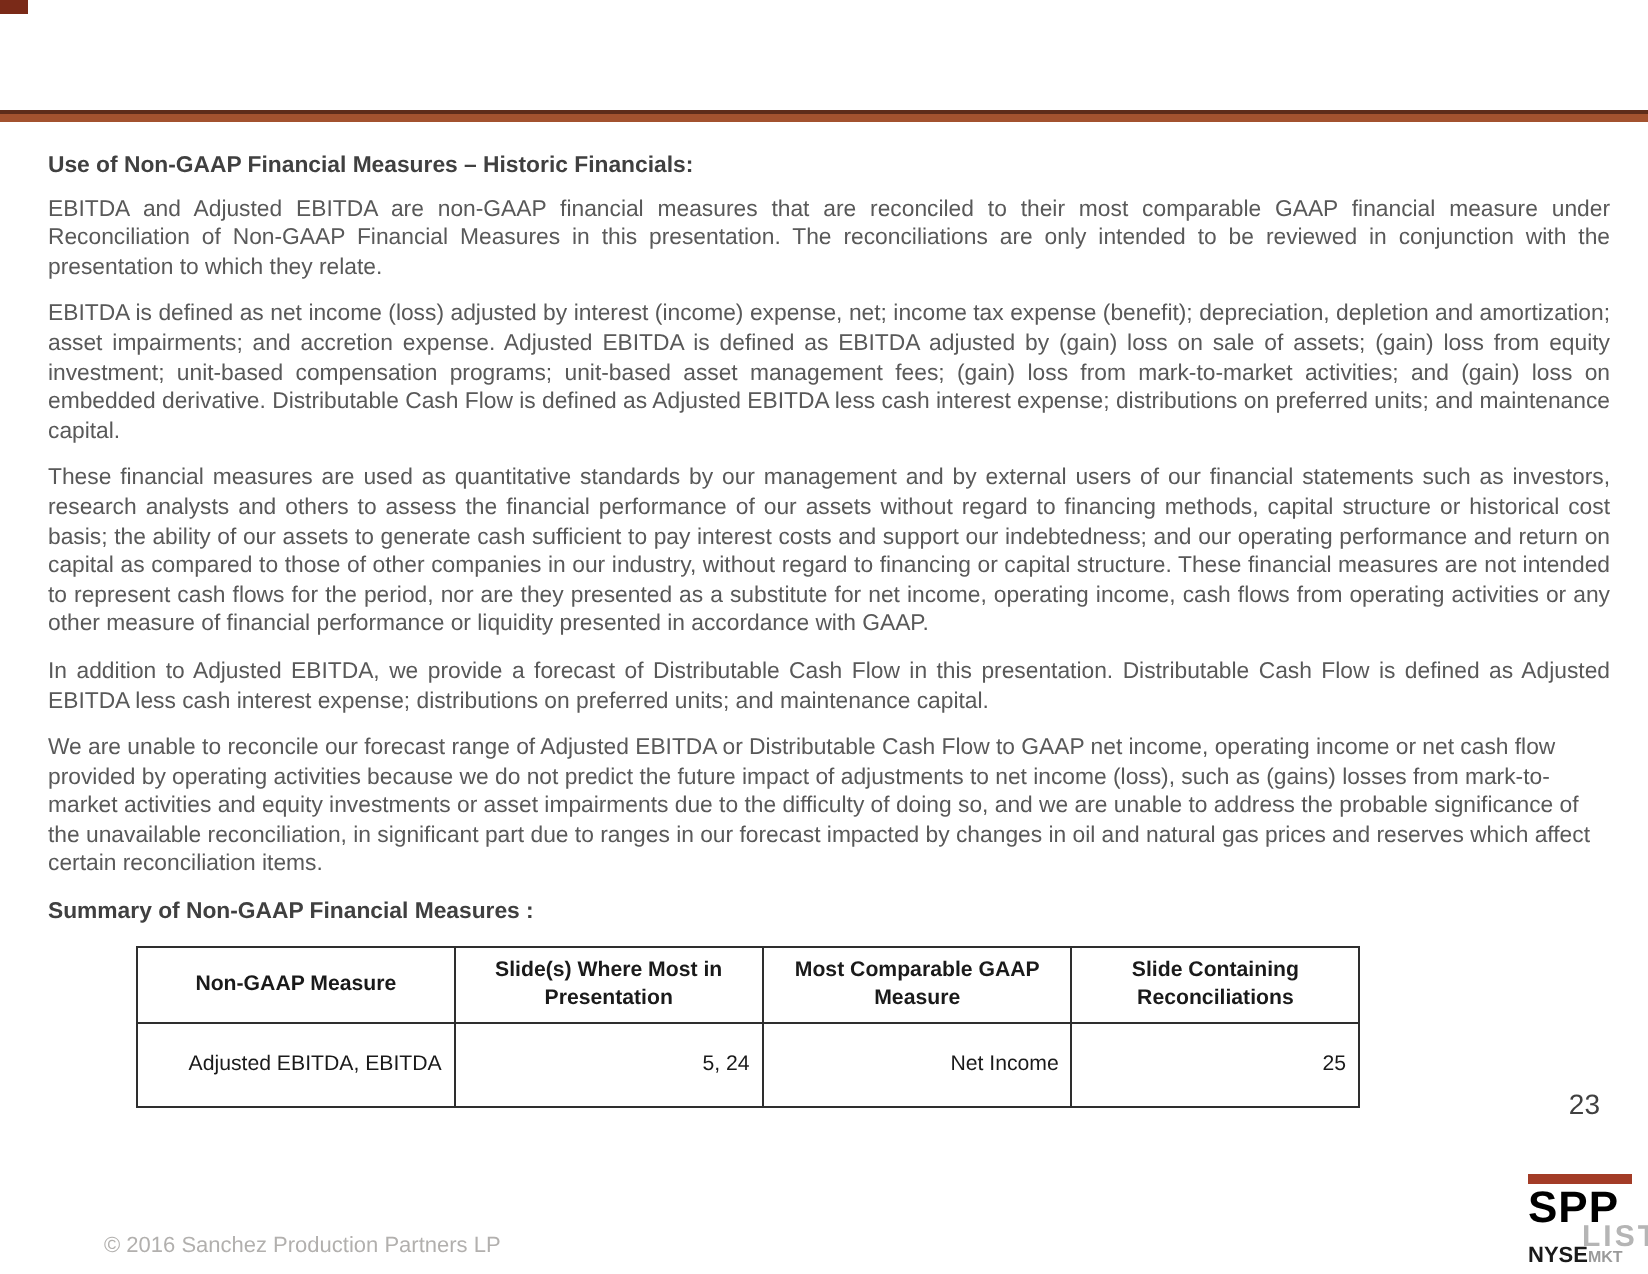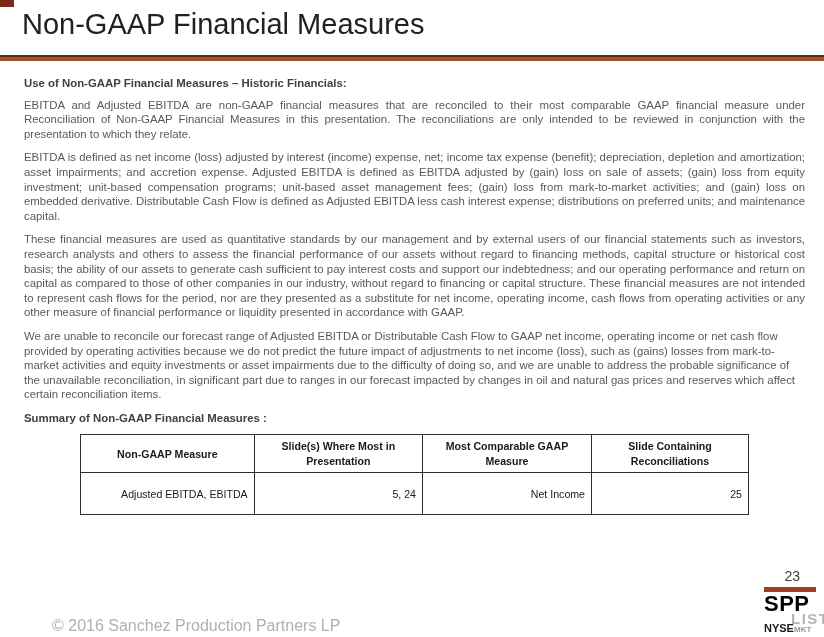--- a/index.html
+++ b/index.html
@@ -34,41 +34,41 @@
     font-size:11.4px;line-height:14.6px;color:#595959;
   }
   .content p{margin:0 0 9px 0;}
   .content p.h{
     font-weight:700;color:#404040;margin-bottom:7px;
   }
   .j{text-align:justify;}
   .summary-heading{font-weight:700;color:#404040;margin:3px 0 8px 0;}
   .nongaap-table{
     border-collapse:collapse;
-    margin-left:56px;
-    width:669px;
+    margin-left:44px;
+    width:612px;
     table-layout:fixed;
     color:#1a1a1a;
     font-size:10.6px;
   }
   .nongaap-table th,.nongaap-table td{
     border:1px solid #2e2e2e;
     text-align:center;vertical-align:middle;
     padding:0 6px;
   }
   .nongaap-table th{height:37px;font-weight:700;}
   .nongaap-table td{height:41px;font-weight:400;text-align:right;}
   .col1{width:26.0%;} .col2{width:25.2%;} .col3{width:25.3%;} .col4{width:23.5%;}
   .page-number{
-    position:absolute;right:24px;top:568px;
+    position:absolute;right:24px;top:544px;
     font-size:14px;color:#404040;
   }
   .footer-copyright{
     position:absolute;left:52px;top:617px;
-    font-size:16px;color:#b2b0ae;
+    font-size:11px;color:#b2b0ae;
   }
   .logo{
     position:absolute;right:8px;top:587px;
     width:52px;
     text-align:left;
   }
   .logo-bar{width:52px;height:5px;background:#a33c27;margin-bottom:2px;}
   .logo-spp{
     font-size:22px;line-height:20px;font-weight:700;
     color:#000000;letter-spacing:0.5px;
@@ -82,28 +82,28 @@
   .logo-nyse{font-size:11px;line-height:11px;font-weight:700;color:#1a1a1a;}
   .logo-mkt{font-size:8px;font-weight:700;color:#9a9a9a;}
 </style>
 </head>
 <body>
 
 <div class="slide">
 
   <div class="corner-mark"></div>
 
-  <h1 class="title">Non-GAAP Financial Measures</h1>
   <div class="title-rule"></div>
 
   <div class="content">
     <p class="h">Use of Non-GAAP Financial Measures – Historic Financials:</p>
     <p class="j">EBITDA and Adjusted EBITDA are non-GAAP financial measures that are reconciled to their most comparable GAAP financial measure under Reconciliation of Non-GAAP Financial Measures in this presentation.  The reconciliations are only intended to be reviewed in conjunction with the presentation to which they relate.</p>
     <p class="j">EBITDA is defined as net income (loss) adjusted by interest (income) expense, net; income tax expense (benefit); depreciation, depletion and amortization; asset impairments; and accretion expense.  Adjusted EBITDA is defined as EBITDA adjusted by (gain) loss on sale of assets; (gain) loss from equity investment; unit-based compensation programs; unit-based asset management fees; (gain) loss from mark-to-market activities; and (gain) loss on embedded derivative.  Distributable Cash Flow is defined as Adjusted EBITDA less cash interest expense; distributions on preferred units; and maintenance capital.</p>
     <p class="j">These financial measures are used as quantitative standards by our management and by external users of our financial statements such as investors, research analysts and others to assess the financial performance of our assets without regard to financing methods, capital structure or historical cost basis; the ability of our assets to generate cash sufficient to pay interest costs and support our indebtedness; and our operating performance and return on capital as compared to those of other companies in our industry, without regard to financing or capital structure.  These financial measures are not intended to represent cash flows for the period, nor are they presented as a substitute for net income, operating income, cash flows from operating activities or any other measure of financial performance or liquidity presented in accordance with GAAP.</p>
+    <p class="j">In addition to Adjusted EBITDA, we provide a forecast of Distributable Cash Flow in this presentation.  Distributable Cash Flow is defined as Adjusted EBITDA less cash interest expense; distributions on preferred units; and maintenance capital.</p>
     <p>We are unable to reconcile our forecast range of Adjusted EBITDA or Distributable Cash Flow to GAAP net income, operating income or net cash flow provided by operating activities because we do not predict the future impact of adjustments to net income (loss), such as (gains) losses from mark-to-market activities and equity investments or asset impairments due to the difficulty of doing so, and we are unable to address the probable significance of the unavailable reconciliation, in significant part due to ranges in our forecast impacted by changes in oil and natural gas prices and reserves which affect certain reconciliation items.</p>
     <p class="summary-heading">Summary of Non-GAAP Financial Measures :</p>
 
     <table class="nongaap-table">
       <colgroup>
         <col class="col1">
           <col class="col2">
           <col class="col3">
           <col class="col4">
       </colgroup>

